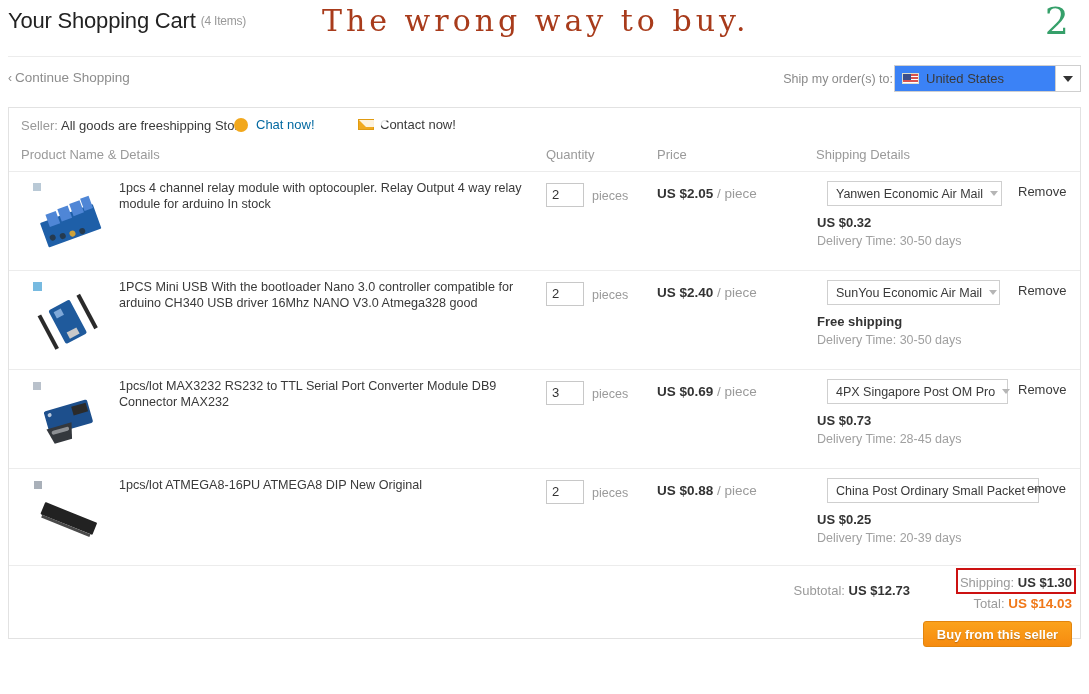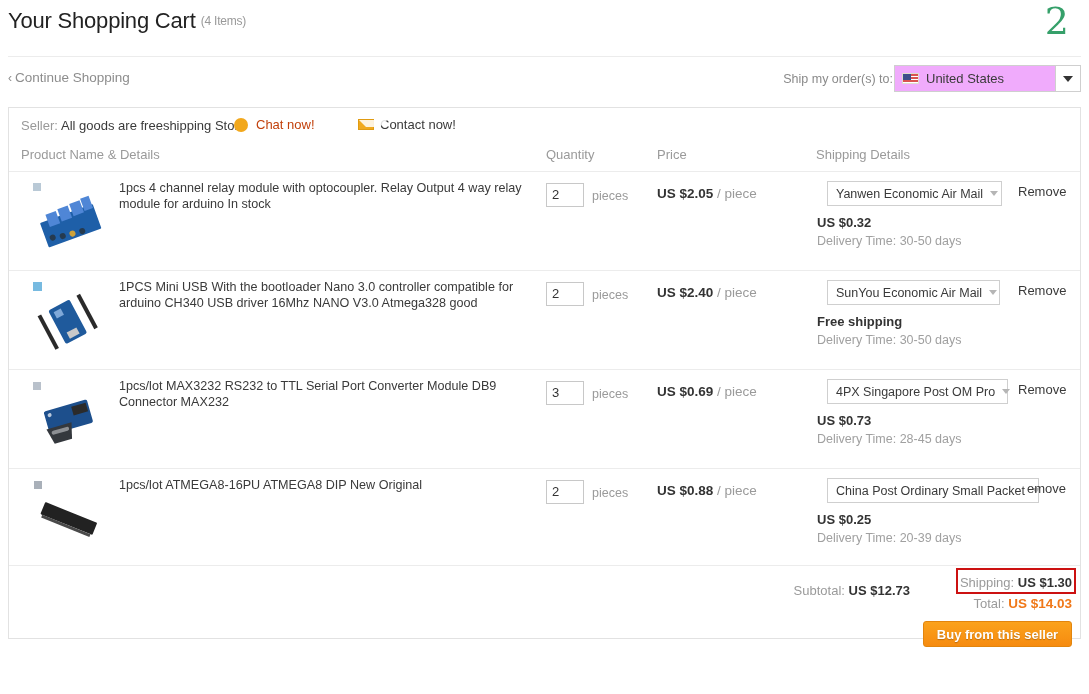--- a/index.html
+++ b/index.html
@@ -41,21 +41,21 @@
     position:absolute; left:8px; top:13px;
     font-size:13.5px; color:#8d8d8d; cursor:pointer;
   }
   .continue-shopping .chev { margin-right:3px; font-size:12px; }
   .ship-to-label {
     position:absolute; right:196px; top:15px;
     font-size:12.5px; color:#8a8a8a;
   }
   .country-select {
     position:absolute; right:8px; top:8px; width:187px; height:27px;
-    border:1px solid #cfcfcf; background:#f0abfc; display:flex; align-items:center;
+    border:1px solid #cfcfcf; background:#3b82f6; display:flex; align-items:center;
   }
   .flag {
     width:17px; height:11px; margin-left:7px; margin-right:7px;
     position:relative; overflow:hidden; flex:0 0 auto;
     background: repeating-linear-gradient(to bottom,
       #d9534f 0, #d9534f 1.6px, #fff 1.6px, #fff 3.2px);
     border:0.5px solid #ddc;
   }
   .flag .canton {
     position:absolute; left:0; top:0; width:8px; height:6px; background:#3c4e8a;
@@ -72,21 +72,21 @@
   }
 
   
   .cart-panel {
     position:absolute; left:8px; top:107px; width:1073px; height:532px;
     border:1px solid #e2e2e2; background:#fff;
   }
   .seller-bar { position:relative; height:35px; }
   .seller-label { position:absolute; left:12px; top:10px; font-size:13px; color:#999; }
   .seller-name  { position:absolute; left:52px; top:10px; font-size:13px; color:#3a3a3a; }
-  .chat-now { position:absolute; left:247px; top:9px; font-size:13px; color:#c2410c; cursor:pointer; }
+  .chat-now { position:absolute; left:247px; top:9px; font-size:13px; color:#0369a1; cursor:pointer; }
   .chat-ico {
     position:absolute; left:-22px; top:1px; width:14px;height:14px;border-radius:50%;
     background:#f2a81d;
   }
   .chat-ico:after{
     content:""; position:absolute; left:4px; top:9px; width:0;height:0;
     border-left:4px solid transparent;border-right:2px solid transparent;border-top:5px solid #f2a81d;
   }
   .contact-now { position:absolute; left:371px; top:9px; font-size:13px; color:#3a3a3a; cursor:pointer; }
   .mail-ico {
@@ -183,20 +183,21 @@
 </style>
 </head>
 <body>
 
 <div class="page">
 
   <div class="header">
     <div class="cart-title">
       <span>Your Shopping Cart</span><span class="cart-count">(4 Items)</span>
     </div>
+    <div class="overlay-title">The wrong way to buy.</div>
     <div class="step-number">2</div>
     <div class="header-rule"></div>
   </div>
 
   <div class="subbar">
     <div class="continue-shopping">
       <span class="chev">‹</span><span>Continue Shopping</span>
     </div>
     <div class="ship-to-label">Ship my order(s) to:</div>
     <div class="country-select">

